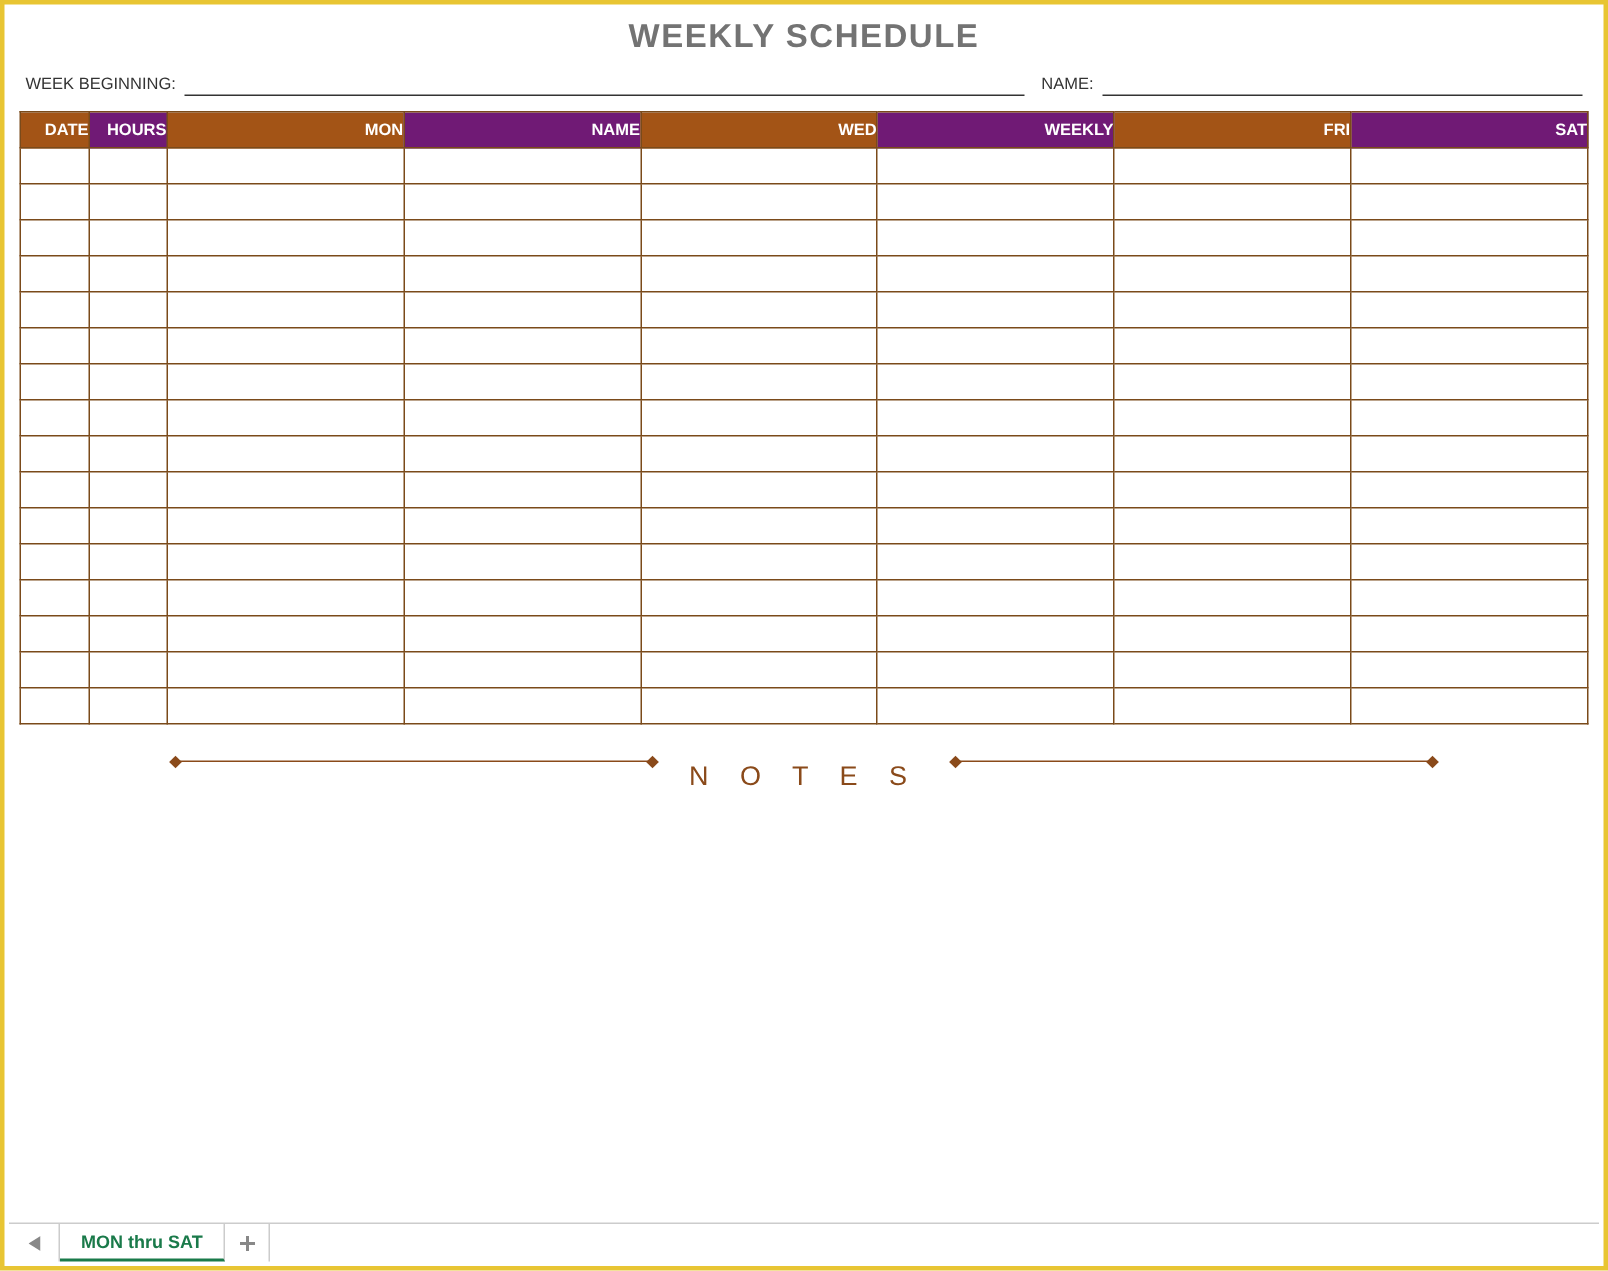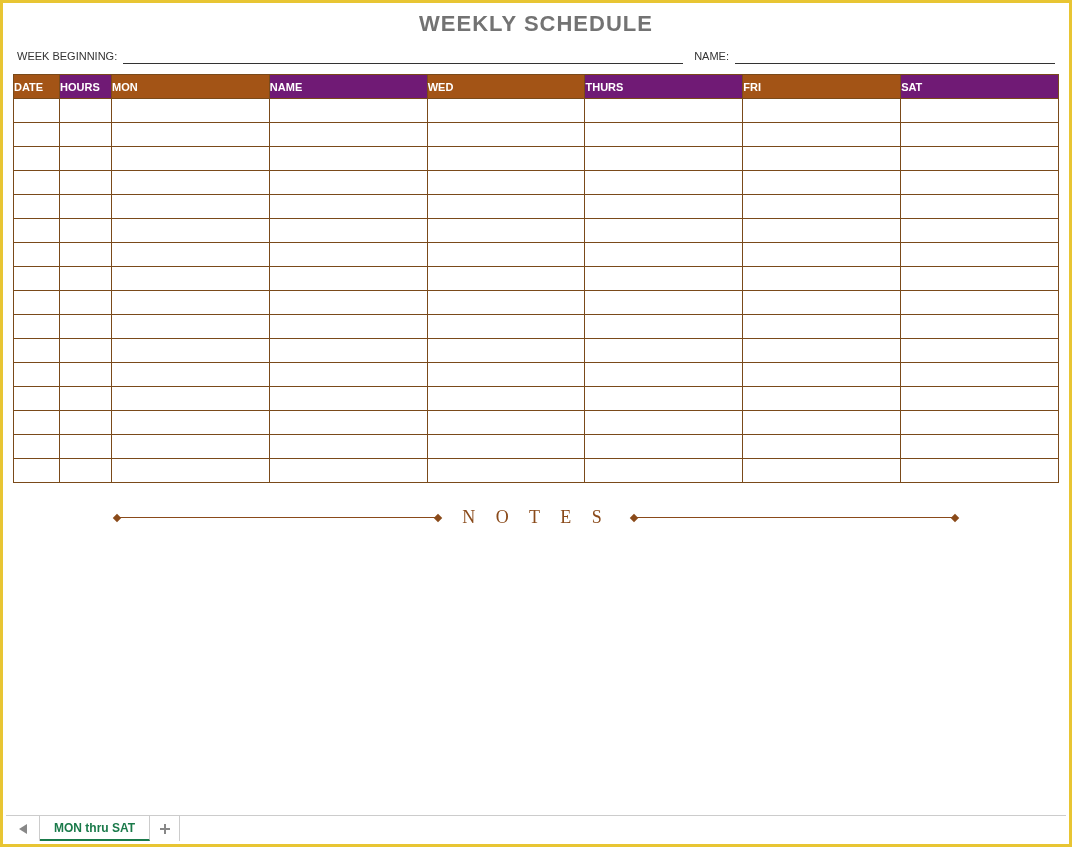--- a/index.html
+++ b/index.html
@@ -49,37 +49,35 @@
     table-layout: fixed;
   }
   table.schedule th, table.schedule td {
     border: 1px solid #7a4a1a;
     height: 24px;
     font-size: 11px;
   }
   table.schedule th {
     color: #fff;
     font-weight: bold;
-    text-align: left;
+    text-align: right;
     padding: 4px 0;
   }
   .col-date  { width: 46px; }
   .col-hours { width: 52px; }
   .col-day   { width: auto; }
 
   .th-dark  { background: #a35416; }
   .th-light { background: #701a75; }
 
   .notes-wrap {
     display: flex;
-    align-items: center;
     justify-content: center;
     margin-top: 24px;
     padding: 0 4px;
-    font-family: Liberation Serif, serif;
   }
   .notes-line {
     flex: 1;
     border-top: 1px solid #8a4a1a;
     height: 0;
     position: relative;
   }
   .notes-line::before, .notes-line::after {
     content: "";
     position: absolute;
@@ -175,21 +173,21 @@
         <col class="col-day">
         <col class="col-day">
     </colgroup>
     <thead>
       <tr>
         <th class="th-dark">DATE</th>
         <th class="th-light">HOURS</th>
         <th class="th-dark">MON</th>
         <th class="th-light">NAME</th>
         <th class="th-dark">WED</th>
-        <th class="th-light">THURS</th>
+        <th class="th-light">WEEKLY</th>
         <th class="th-dark">FRI</th>
         <th class="th-light">SAT</th>
       </tr>
     </thead>
     <tbody>
         <tr>
           <td></td>
           <td></td>
           <td></td>
           <td></td>

